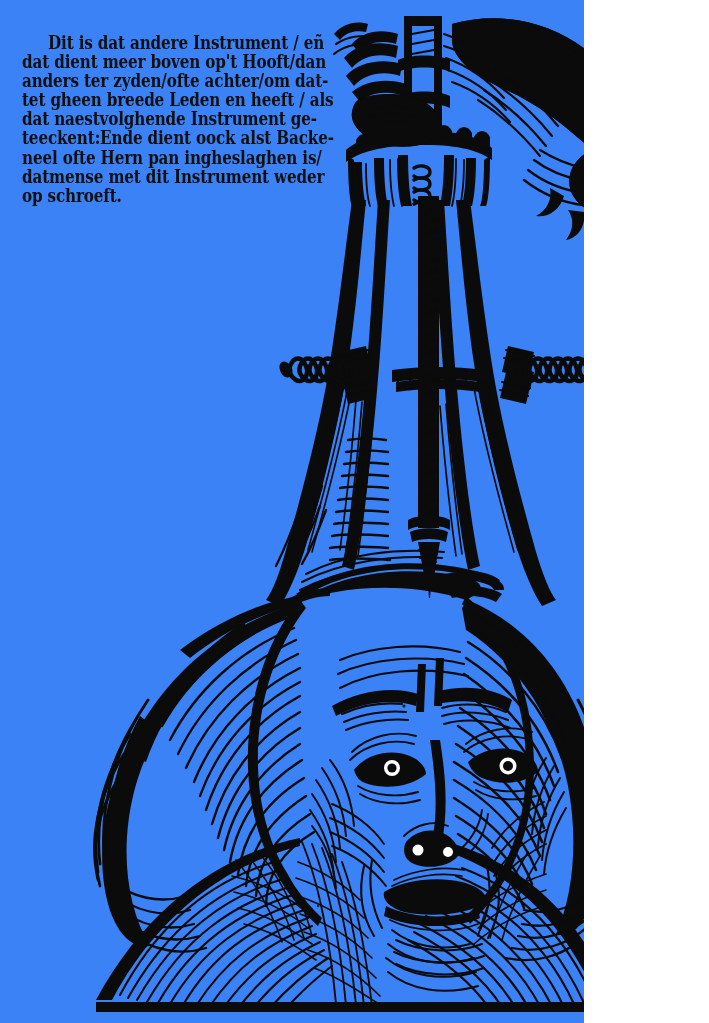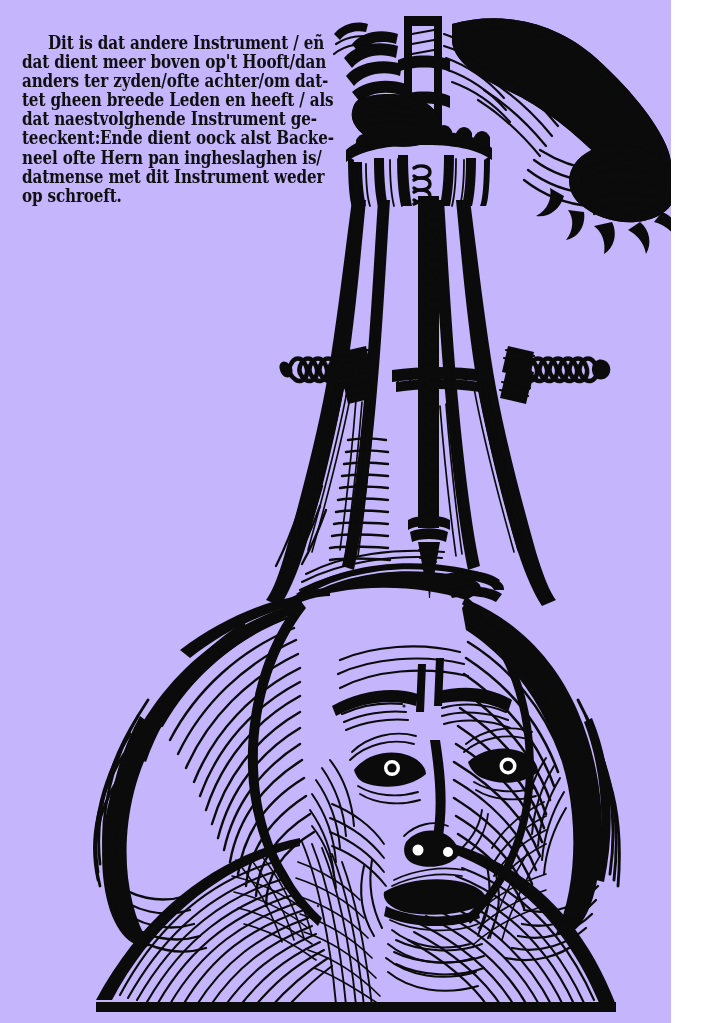--- a/index.html
+++ b/index.html
@@ -1,18 +1,18 @@
 <!DOCTYPE html>
 <html><head>
 <meta charset="utf-8">
 <style>
   html,body{margin:0;padding:0;background:#fff;}
   body{width:709px;height:1023px;overflow:hidden;
        font-family:"DejaVu Serif",serif;}
-  #page{position:relative;width:671px;height:1023px;background:#c4b5fd;overflow:hidden;}
+  #page{position:relative;width:584px;height:1023px;background:#3b82f6;overflow:hidden;}
 
   
   #caption{position:absolute;left:22px;top:33px;width:322px;
            font-family:"DejaVu Serif",serif;
            font-weight:700;font-size:15.2px;line-height:19.1px;
            letter-spacing:-0.15px;color:#101010;
            -webkit-font-smoothing:none;}
   #caption .ln{display:block;white-space:pre;transform:scaleY(1.16);transform-origin:left top;}
   #caption .ln:first-child{text-indent:26px;}
 

